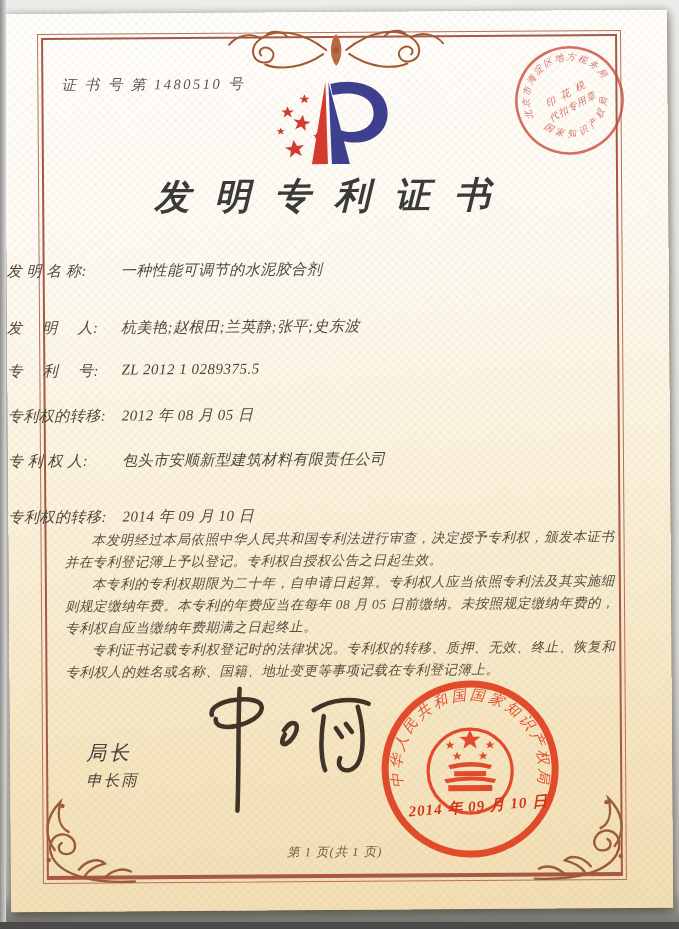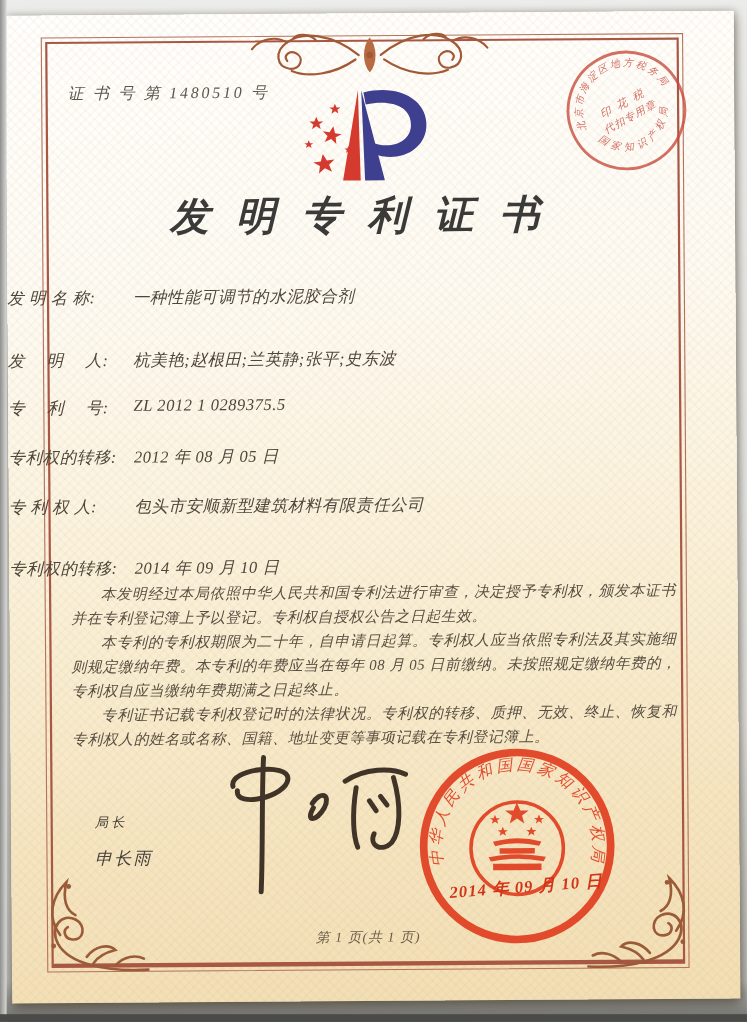--- a/index.html
+++ b/index.html
@@ -35,21 +35,21 @@
   .title { position:absolute; left:30px; right:60px; top:160px; text-align:center;
     font-size:36px; font-weight:bold; color:#3a3a38; letter-spacing:24px; padding-left:24px; }
   .field { position:absolute; display:flex; font-size:15px; color:#4e463a; letter-spacing:.5px; }
   .field .lbl { width:114px; flex:0 0 114px; }
   .f1{top:248px}.f2{top:305px}.f3{top:348px}.f4{top:393px}.f5{top:438px}.f6{top:494px}
 
   .body-text { position:absolute; left:56px; top:516px; width:550px;
     font-size:13.5px; line-height:22px; color:#584f41; text-align:justify; letter-spacing:.5px; }
   .body-text p { text-indent:2em; }
 
-  .director { position:absolute; left:76px; top:726px; font-size:12px; letter-spacing:3px; color:#45403a; }
+  .director { position:absolute; left:76px; top:726px; font-size:20px; letter-spacing:3px; color:#45403a; }
   .director-name { position:absolute; left:76px; top:757px; font-size:15.5px; letter-spacing:2px; color:#45403a; }
   .signature { position:absolute; left:178px; top:668px; }
 
   .seal { position:absolute; left:368px; top:666px; opacity:.9; }
   .seal-date { position:absolute; left:376px; top:786px; width:184px; text-align:center;
     font-size:15px; font-weight:bold; color:#d23418; letter-spacing:1px; transform:rotate(-4deg); }
 
   .tax-stamp { position:absolute; left:504px; top:30px; opacity:.78; transform:rotate(-28deg); }
 
   .footer { position:absolute; left:0; width:648px; top:832px; text-align:center;

